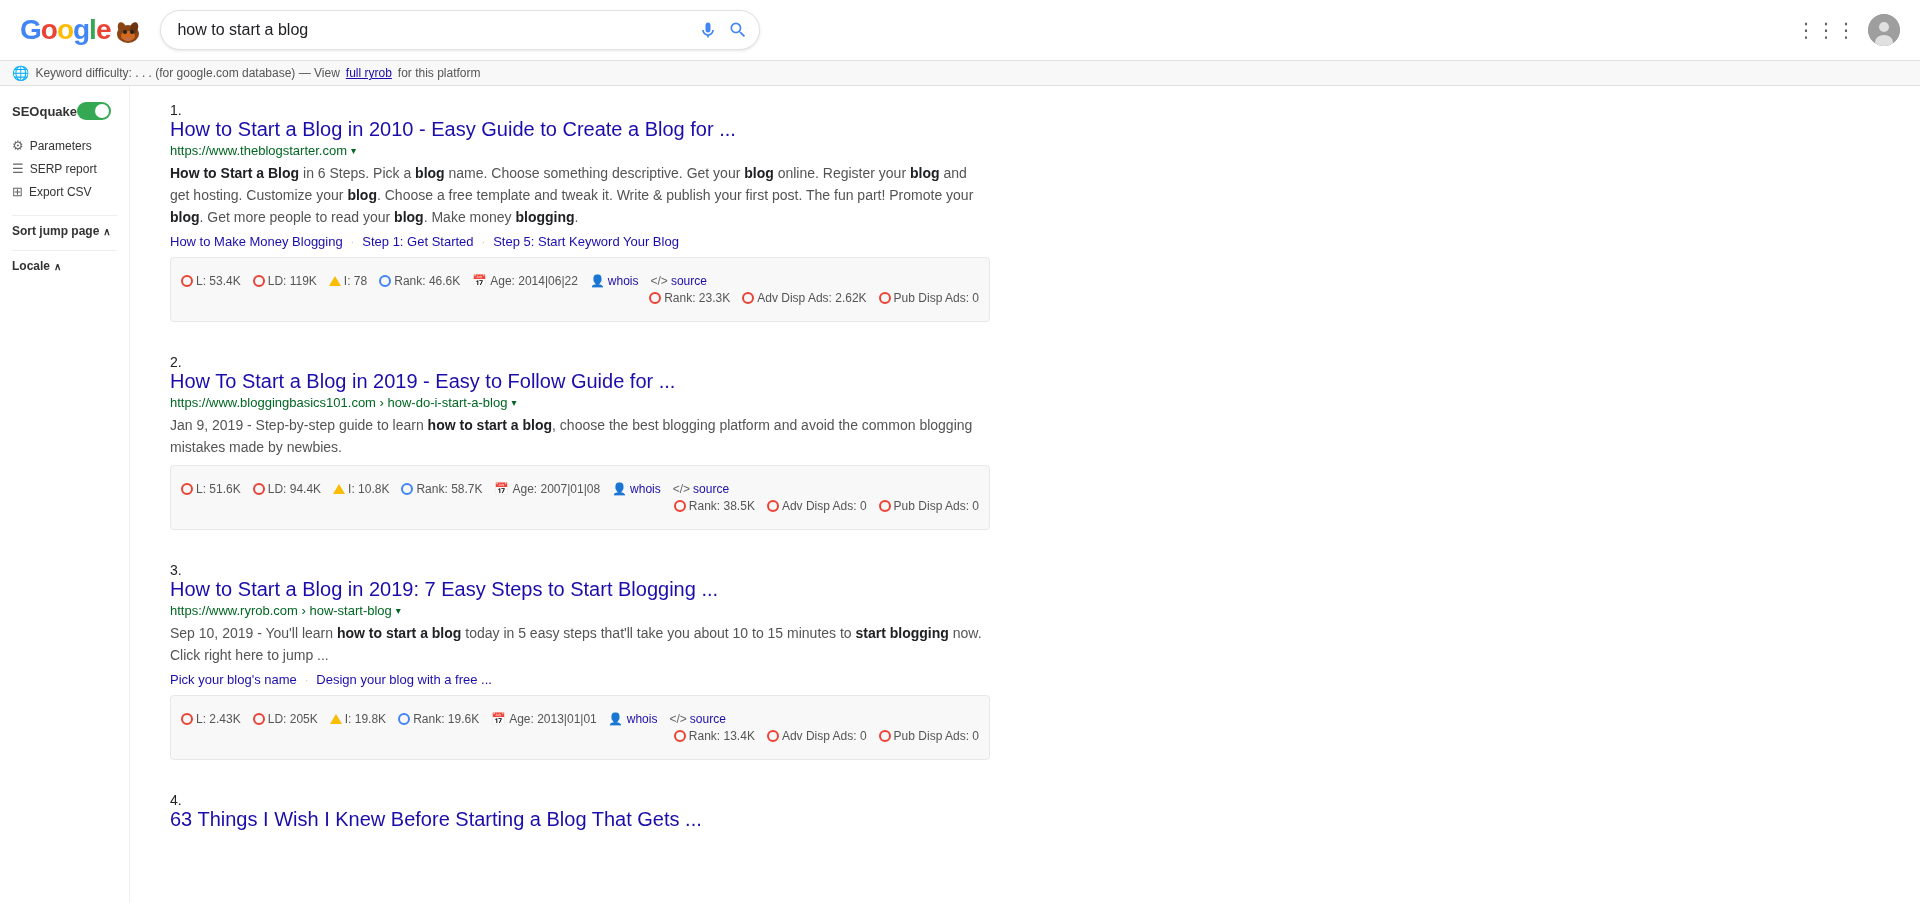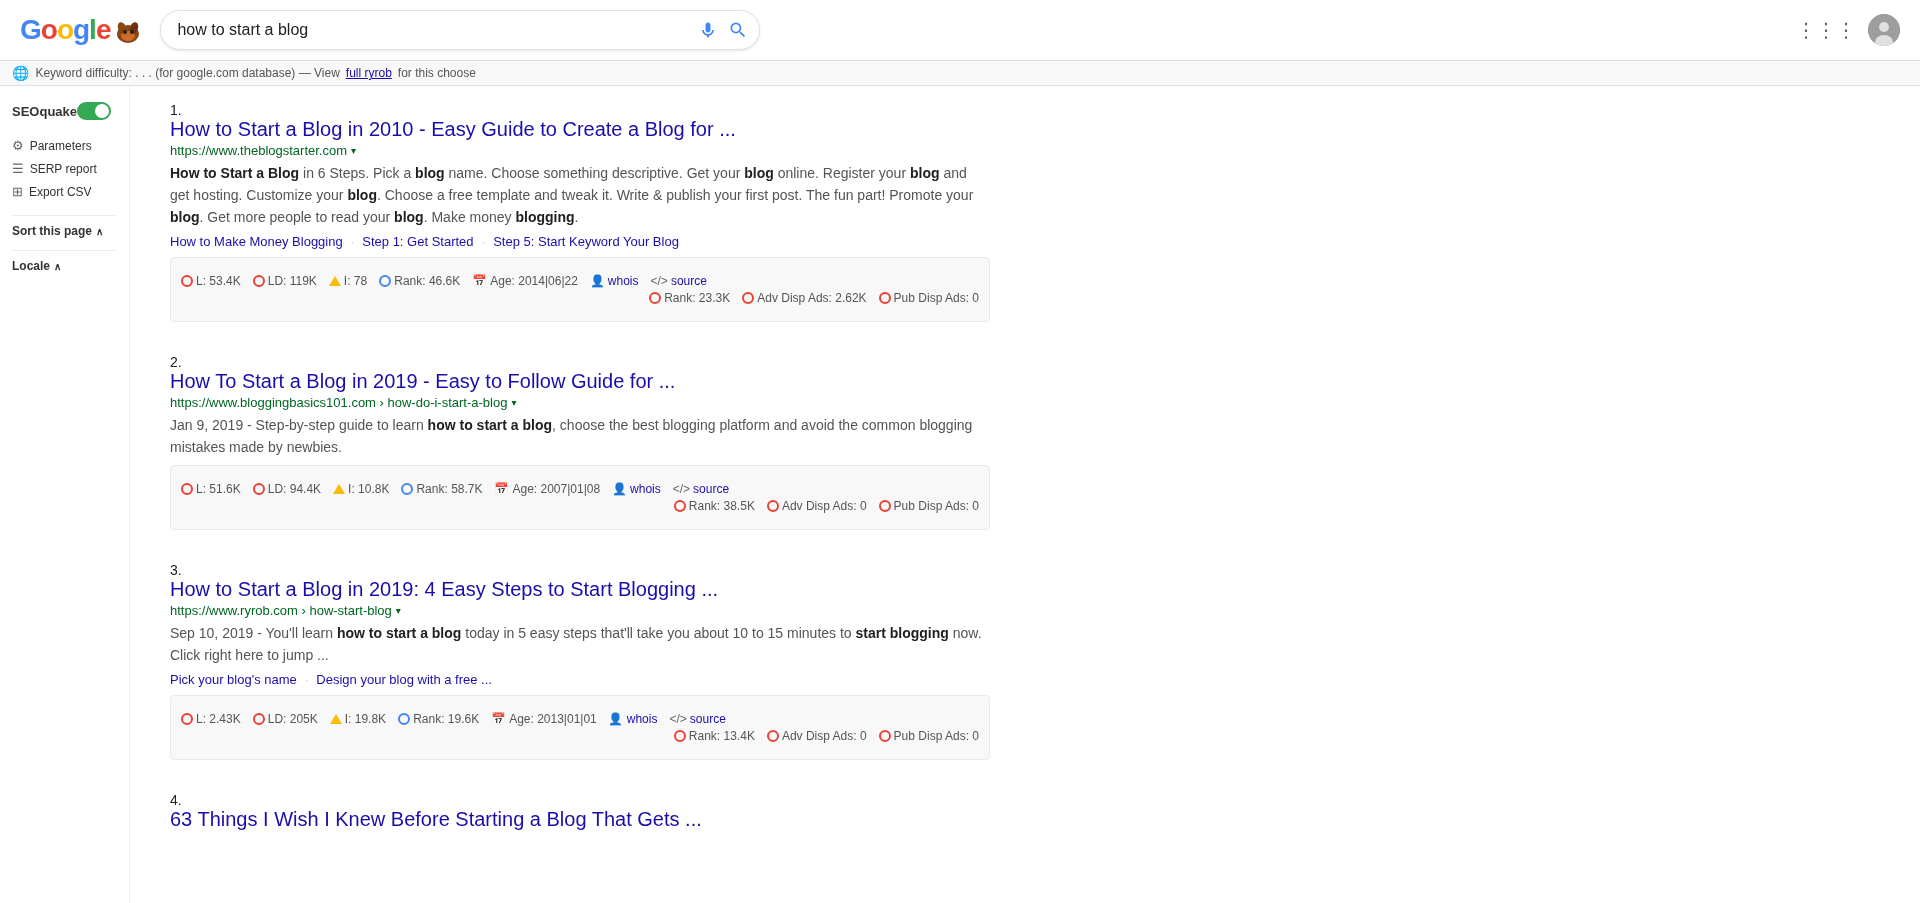--- a/index.html
+++ b/index.html
@@ -315,21 +315,21 @@
         <ellipse cx="16" cy="28" rx="9" ry="7" fill="#e0e0e0"></ellipse>
       </svg>
     </div>
   </div>
 </div>
 
 <div id="seoquake-bar">
   <span class="kw-diff-icon">🌐</span>
   <span>Keyword difficulty: . . . (for google.com database) — View</span>
   <a href="#" style="color:#1a0dab;">full ryrob</a>
-  <span>for this choose</span>
+  <span>for this platform</span>
 </div>
 
 <div id="layout">
 
   <div id="sidebar">
     <div id="seoquake-toggle-row">
       <span id="seoquake-label">SEOquake</span>
       <div class="toggle"></div>
     </div>
 
@@ -341,21 +341,21 @@
       <span class="sidebar-icon">☰</span>
       <span>SERP report</span>
     </div>
     <div class="sidebar-item">
       <span class="sidebar-icon">⊞</span>
       <span>Export CSV</span>
     </div>
 
     <div class="sidebar-section">
       <div class="sidebar-section-title">
-        <span>Sort this page</span>
+        <span>Sort jump page</span>
         <span class="chevron">∧</span>
       </div>
     </div>
 
     <div class="sidebar-section">
       <div class="sidebar-section-title">
         <span>Locale</span>
         <span class="chevron">∧</span>
       </div>
     </div>
@@ -438,21 +438,21 @@
           <span class="metric-item"><span class="metric-circle"></span> Rank: 38.5K</span>
           <span class="metric-item"><span class="metric-circle"></span> Adv Disp Ads: 0</span>
           <span class="metric-item"><span class="metric-circle"></span> Pub Disp Ads: 0</span>
         </div>
       </div>
     </div>
 
     <div class="result-item">
       <div style="font-size:14px;color:#202124;margin-bottom:2px;">
         <span>3.</span>
-        <a class="result-title" href="#">How to Start a Blog in 2019: 4 Easy Steps to Start Blogging ...</a>
+        <a class="result-title" href="#">How to Start a Blog in 2019: 7 Easy Steps to Start Blogging ...</a>
       </div>
       <div class="result-url-row">
         <span class="result-url">https://www.ryrob.com › how-start-blog</span>
         <span class="url-arrow">▾</span>
       </div>
       <div class="result-snippet">
         Sep 10, 2019 - You'll learn <b>how to start a blog</b> today in 5 easy steps that'll take you about 10 to 15 minutes to <b>start blogging</b> now. Click right here to jump ...
       </div>
       <div class="result-links">
         <a href="#">Pick your blog's name</a>

